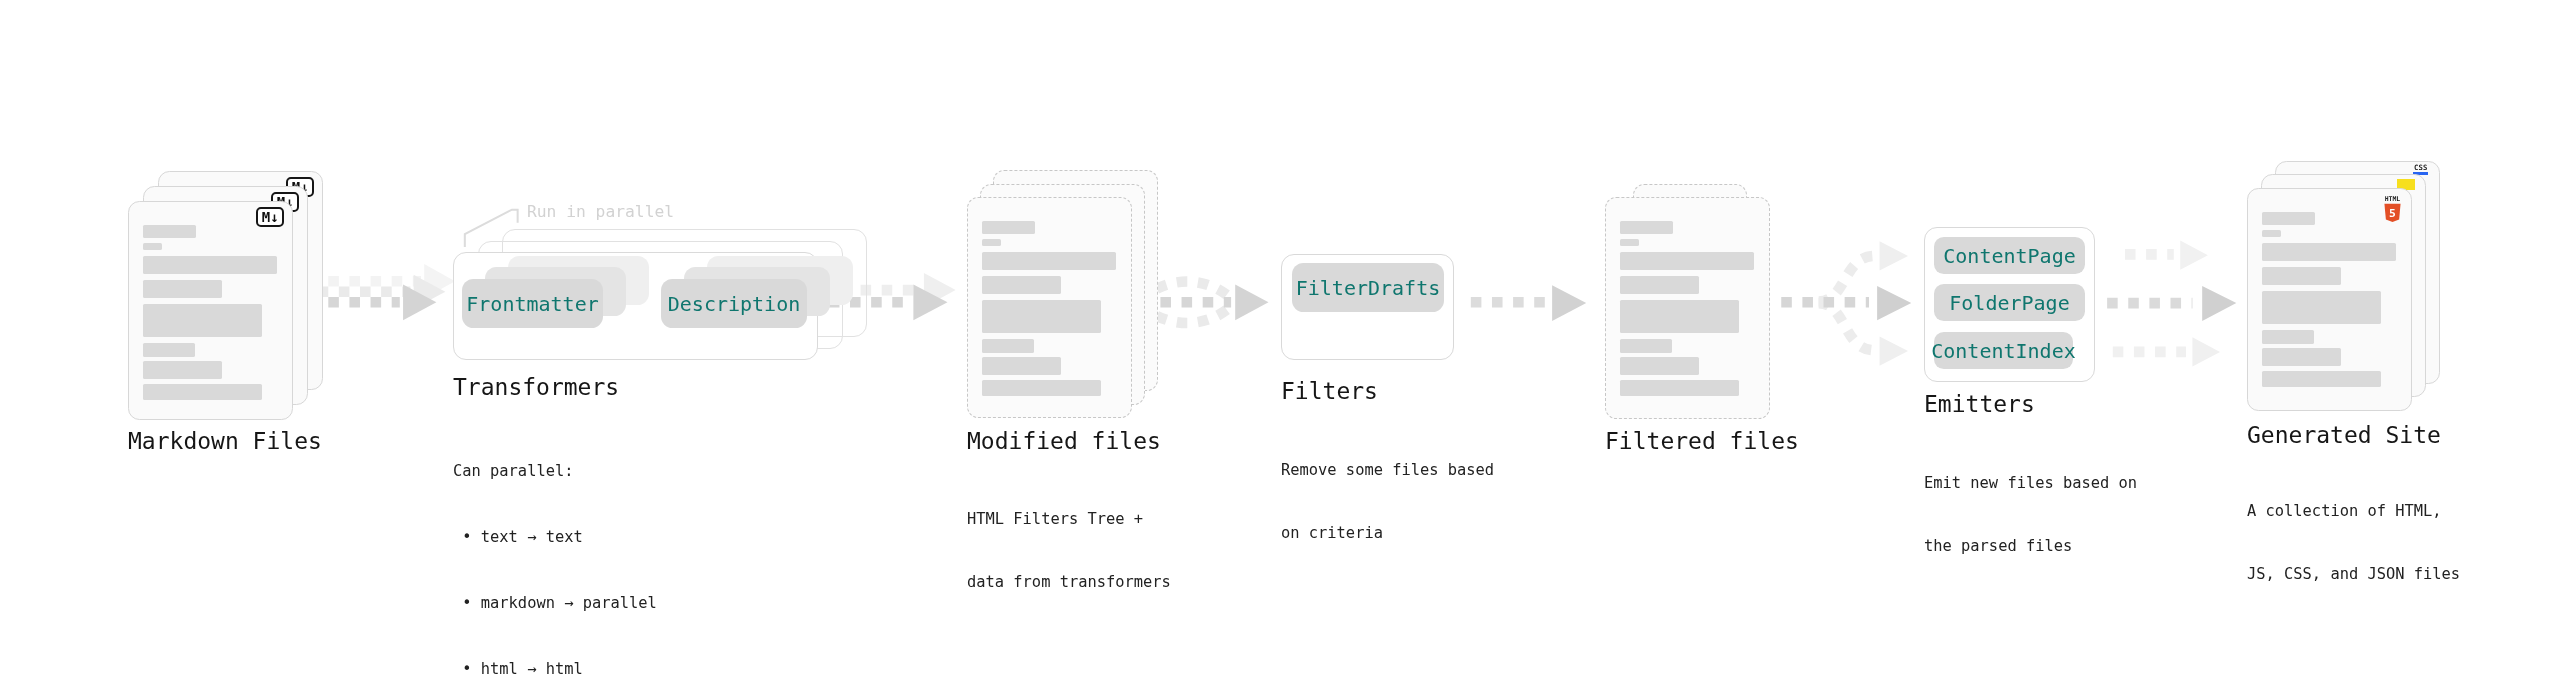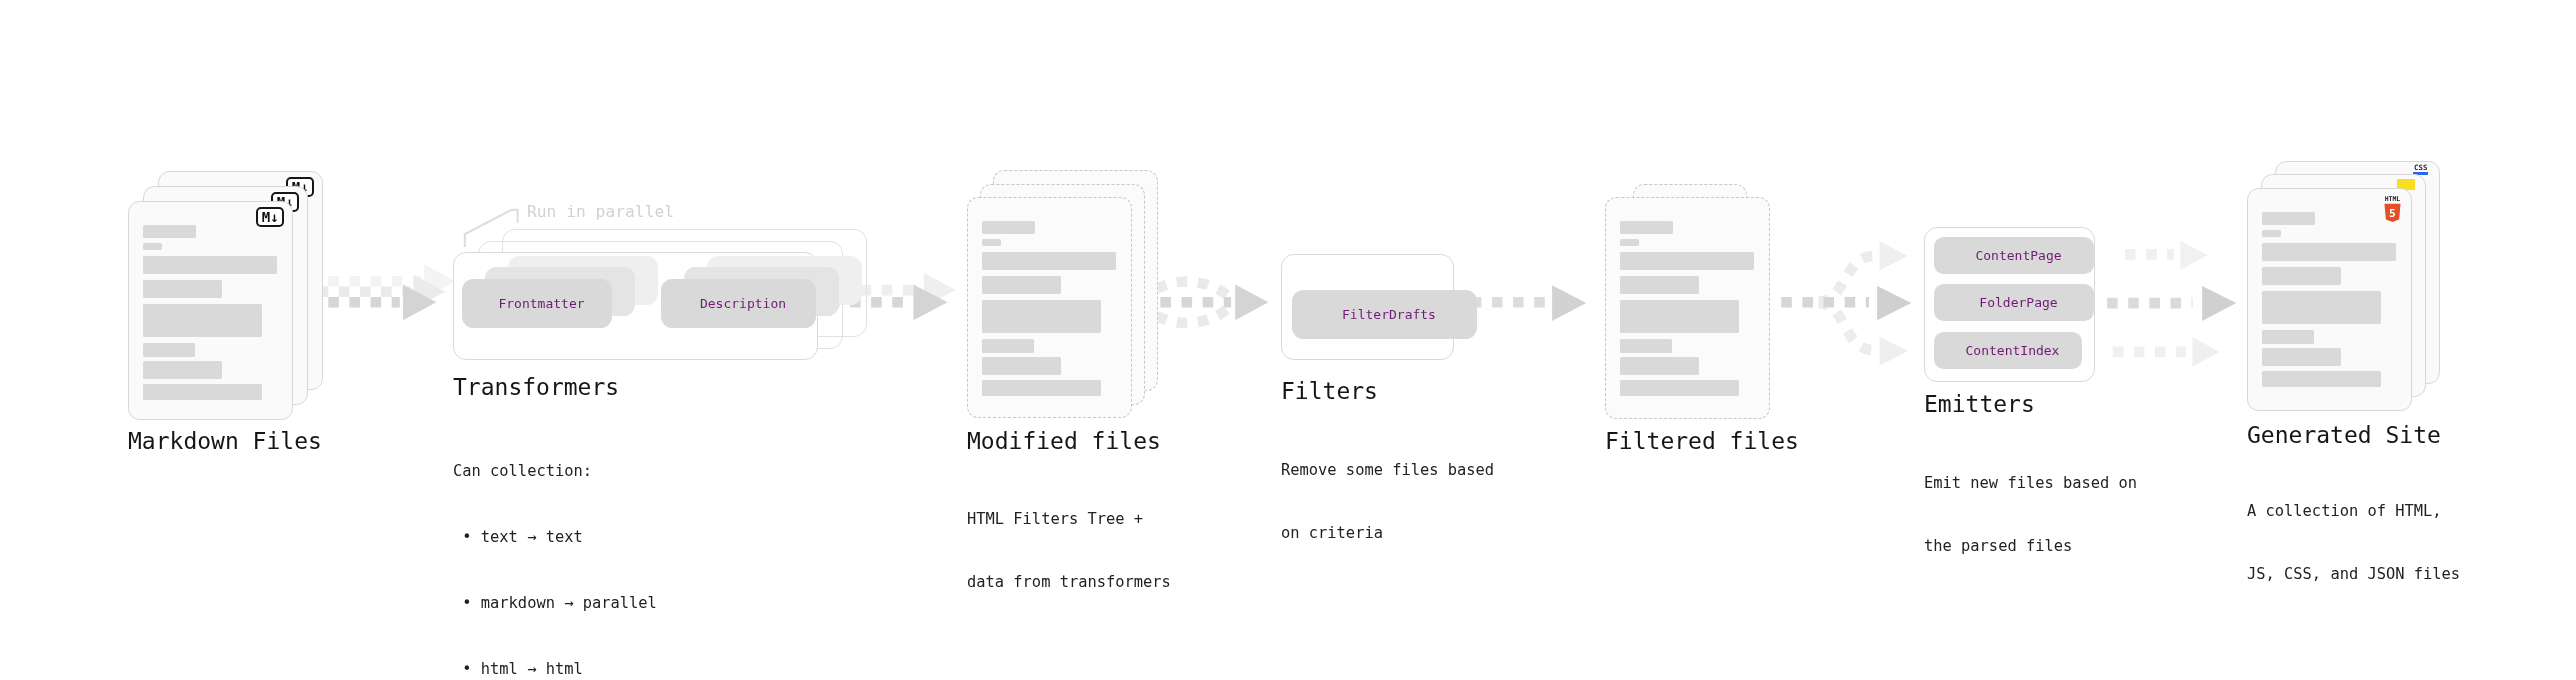--- a/index.html
+++ b/index.html
@@ -15,22 +15,22 @@
   .bar{position:absolute;left:14px;background:#d9d9d9;border-radius:1.6px;}
 
   .md-badge{position:absolute;top:4.9px;right:8.1px;height:16.3px;padding:0 3.3px;
             border:2.4px solid #161616;border-radius:4.9px;background:#ffffff;
             font-size:14px;font-weight:bold;color:#111;display:flex;align-items:center;}
 
   .obox{position:absolute;border:1.6px solid #e1e1e1;border-radius:13px;box-sizing:border-box;z-index:0;}
   .obox.front{background:#ffffff;border-color:#dadada;z-index:1;}
   .wbox{position:absolute;background:#ffffff;border:1.6px solid #d9d9d9;border-radius:13px;box-sizing:border-box;z-index:1;}
 
-  .pill{position:absolute;border-radius:11.4px;background:#d9d9d9;color:#701a75;font-size:13px;
-        display:flex;align-items:center;justify-content:center;z-index:2;white-space:nowrap;padding-left:9px;}
+  .pill{position:absolute;border-radius:11.4px;background:#d9d9d9;color:#0f766e;font-size:20px;
+        display:flex;align-items:center;justify-content:center;z-index:2;white-space:nowrap;}
   .pill.g1{background:#e4e4e4;z-index:1;}
   .pill.g2{background:#efefef;z-index:1;}
 
   .title{position:absolute;font-size:23px;color:#161616;line-height:24.4px;white-space:nowrap;z-index:2;}
   .desc{position:absolute;font-size:15.4px;color:#222;line-height:21px;white-space:pre;z-index:2;}
   .desc.lh27{line-height:22px;}
   .annotation{position:absolute;font-size:16.3px;color:#d2d2d2;white-space:nowrap;z-index:1;}
 
   .js-badge{position:absolute;top:4.1px;right:9.8px;width:18.7px;height:10.6px;
             background:var(--js-yellow,#f7df1e);z-index:2;}
@@ -138,21 +138,21 @@
     <div class="pill" style="left:462px;top:279px;width:141px;height:49px;">Frontmatter</div>
 
     <div class="pill g2" style="left:707px;top:256px;width:146px;height:49px;"></div>
     <div class="pill g1" style="left:684px;top:267px;width:146px;height:49px;"></div>
     <div class="pill" style="left:661px;top:279px;width:146px;height:49px;">Description</div>
 
     <div class="annotation" style="left:527px;top:202px;">Run in parallel</div>
 
     <div class="title" style="left:453px;top:375px;">Transformers</div>
     <div class="desc lh27" style="left:453px;top:416px;">
-      <div>Can collection:</div>
+      <div>Can parallel:</div>
       <div> • text → text</div>
       <div> • markdown → parallel</div>
       <div> • html → html</div>
     </div>
   </div>
 
   <div>
     <div class="card dashed" style="left:993px;top:170px;height:221px;"></div>
     <div class="card dashed" style="left:980px;top:184px;height:221px;"></div>
     <div class="card dashed" style="left:967px;top:197px;height:221px;">
@@ -167,21 +167,21 @@
       </div>
     <div class="title" style="left:967px;top:429px;">Modified files</div>
     <div class="desc" style="left:967px;top:467px;">
       <div>HTML Filters Tree +</div>
       <div>data from transformers</div>
     </div>
   </div>
 
   <div>
     <div class="wbox" style="left:1281px;top:254px;width:173px;height:106px;"></div>
-    <div class="pill" style="left:1292px;top:290px;width:176px;height:49px;">FilterDrafts</div>
+    <div class="pill" style="left:1292px;top:263px;width:152px;height:49px;">FilterDrafts</div>
     <div class="title" style="left:1281px;top:379px;">Filters</div>
     <div class="desc" style="left:1281px;top:418px;">
       <div>Remove some files based</div>
       <div>on criteria</div>
     </div>
   </div>
 
   <div>
     <div class="card dashed" style="left:1633px;top:184px;width:114px;height:211px;"></div>
     <div class="card dashed" style="left:1605px;top:197px;height:222px;">

